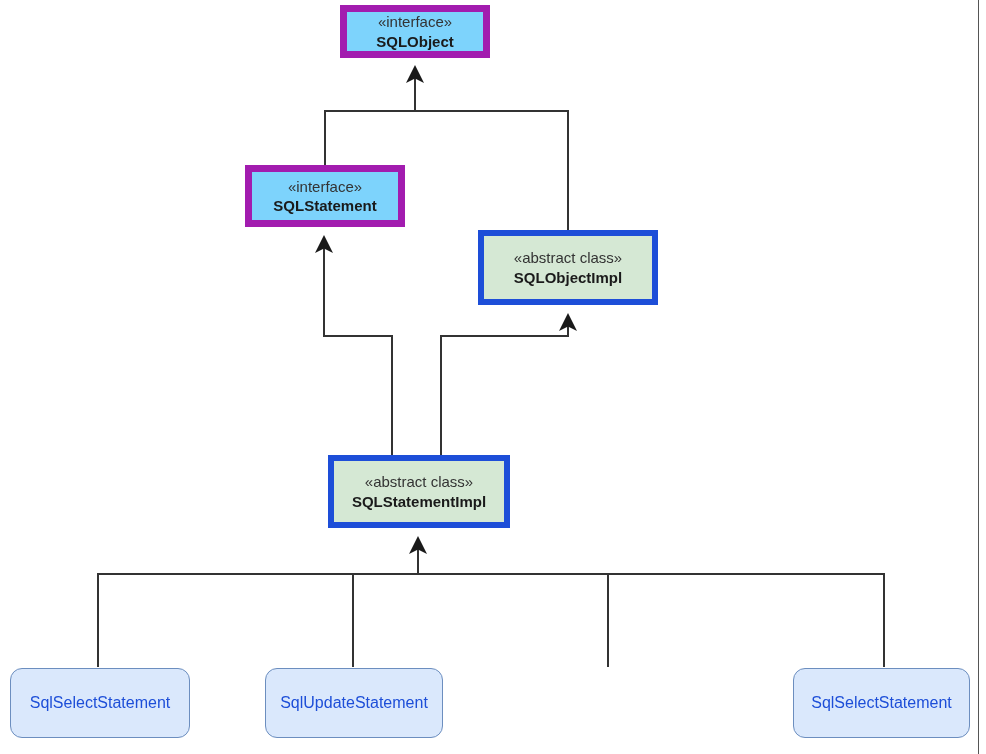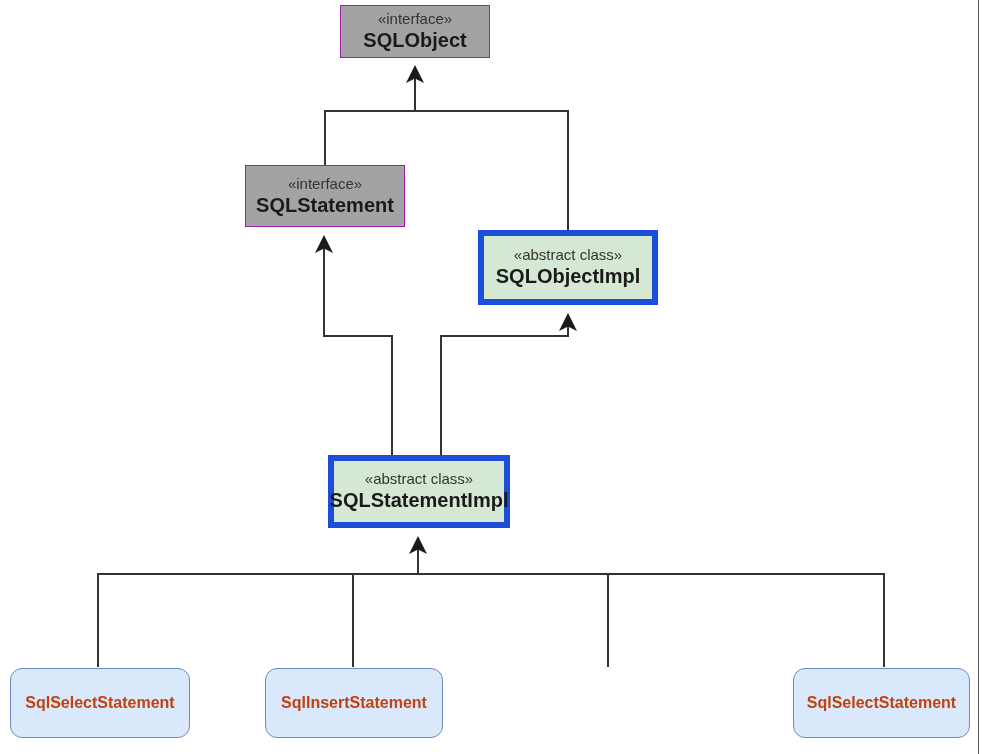--- a/index.html
+++ b/index.html
@@ -37,46 +37,46 @@
     text-align: center;
     line-height: 1.28;
   }
   .node .stereo {
     font-size: 15px;
     font-weight: 400;
     color: #333333;
     white-space: nowrap;
   }
   .node .cname {
-    font-size: 20px;
+    font-size: 15px;
     font-weight: bold;
     color: #1a1a1a;
     white-space: nowrap;
   }
   
   .n-interface {
-    background: #a3a3a3;
-    border: 1px solid #a21caf;
+    background: #7dd3fc;
+    border: 7px solid #a21caf;
     align-items: center;
   }
   
   .n-abstract {
     background: #d5e8d4;
     border: 6px solid #1d4ed8;
   }
   
   .n-concrete {
     background: #dae8fc;
     border: 1px solid #6c8ebf;
     border-radius: 12px;
   }
   .n-concrete .cname {
-    font-weight: 700;
+    font-weight: 400;
     font-size: 16px;
-    color: #c2410c;
+    color: #1d4ed8;
   }
   
   .page-edge {
     position: absolute;
     top: 0;
     width: 0;
     border-left: 1px solid #555555;
     height: 754px;
   }
 </style>
@@ -126,21 +126,21 @@
   <div class="node n-abstract" style="left:328px; top:455px; width:182px; height:73px;">
     <span class="stereo">«abstract class»</span>
     <span class="cname">SQLStatementImpl</span>
   </div>
 
   <div class="node n-concrete" style="left:10px; top:668px; width:180px; height:70px;">
     <span class="cname">SqlSelectStatement</span>
   </div>
 
   <div class="node n-concrete" style="left:265px; top:668px; width:178px; height:70px;">
-    <span class="cname">SqlInsertStatement</span>
+    <span class="cname">SqlUpdateStatement</span>
   </div>
 
 
   <div class="node n-concrete" style="left:793px; top:668px; width:177px; height:70px;">
     <span class="cname">SqlSelectStatement</span>
   </div>
 
   <div class="page-edge" style="left:978px;"></div>
 
 </div>

